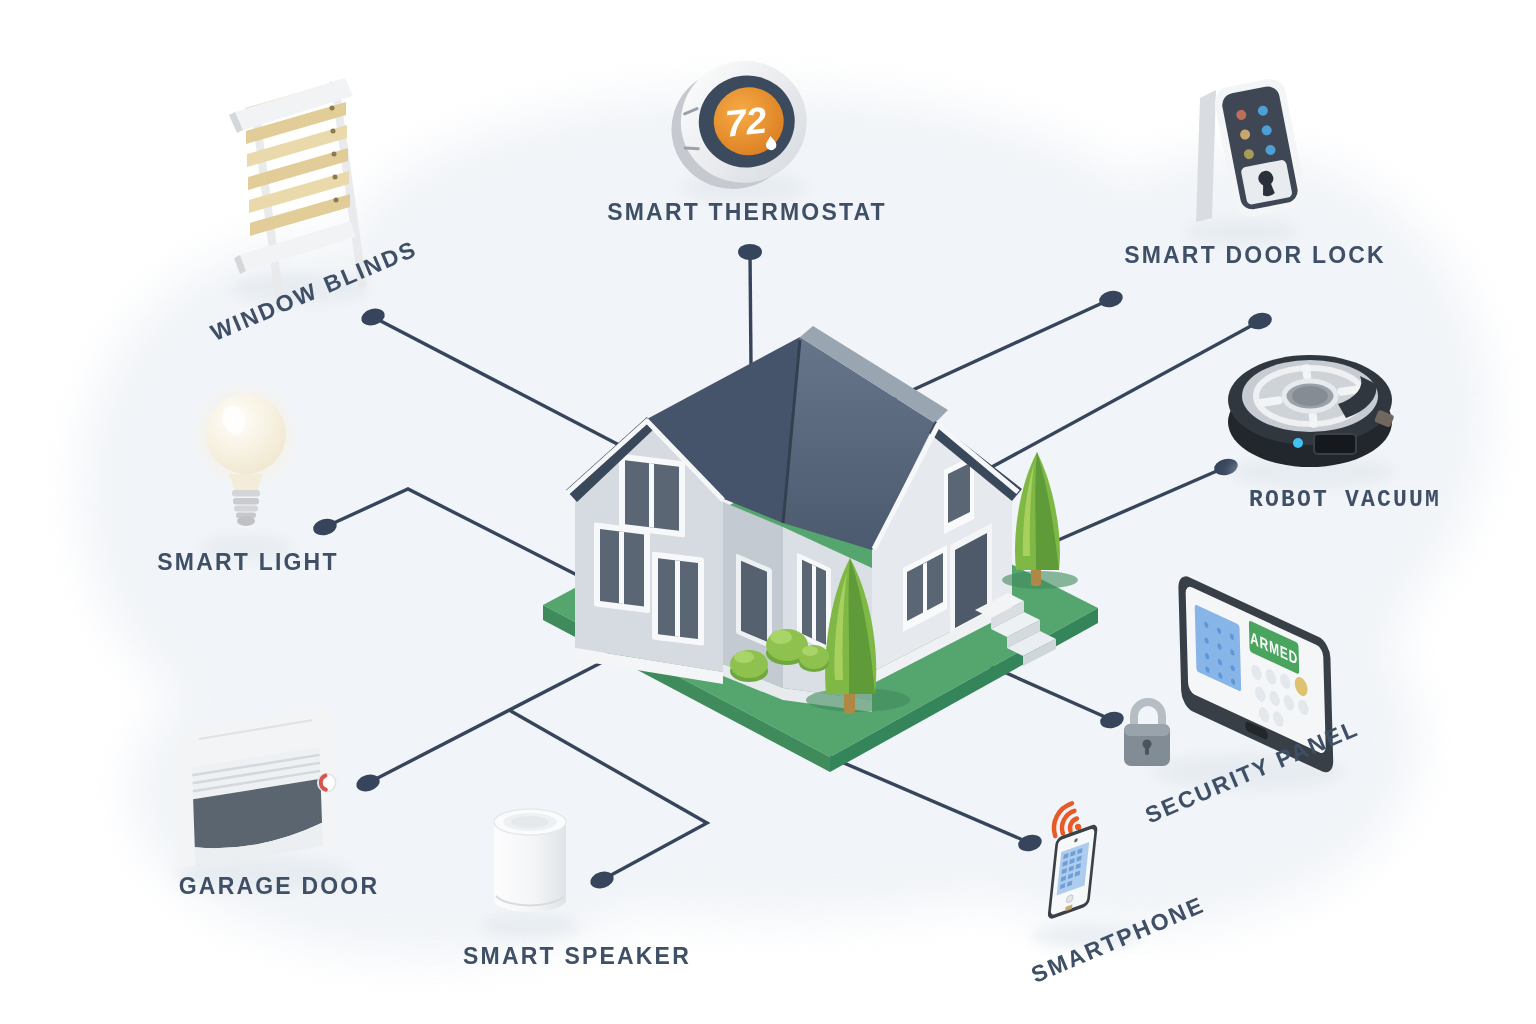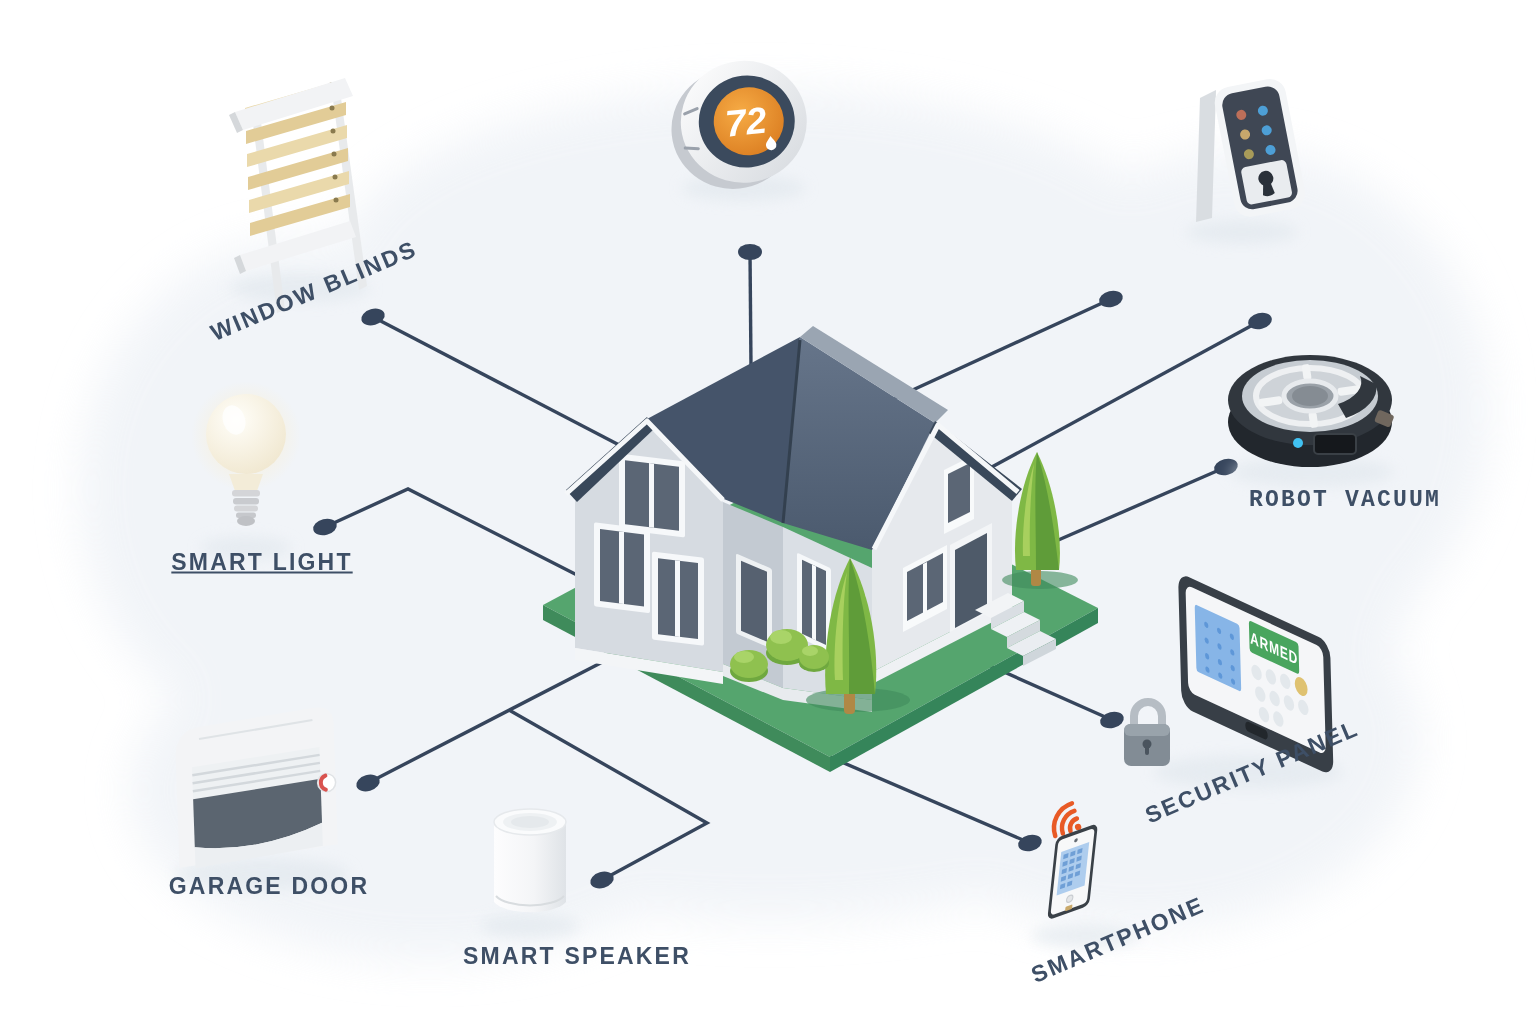--- a/index.html
+++ b/index.html
@@ -399,20 +399,22 @@
             <rect x="24" y="67" width="7" height="6"></rect>
       </g>
       <circle cx="30" cy="13" r="2.5" fill="#646b72"></circle>
       <circle cx="30" cy="91" r="4.5" fill="#e4e6e8" stroke="#c9cdd1" stroke-width="1.5"></circle>
       <rect x="25" y="100" width="10" height="6" rx="1.5" fill="#c9a96b"></rect>
     </g>
   </g>
 </svg>
 
 <div class="label r" style="left:314px;top:291px;">WINDOW BLINDS</div>
+<div class="label" style="left:747px;top:212px;">SMART THERMOSTAT</div>
+<div class="label" style="left:1255px;top:255px;">SMART DOOR LOCK</div>
 <div class="label" style="left:1345px;top:500px;font-family:Liberation Mono, monospace;">ROBOT VACUUM</div>
 <div class="label r" style="left:1252px;top:772px;">SECURITY PANEL</div>
 <div class="label r" style="left:1118px;top:940px;">SMARTPHONE</div>
 <div class="label" style="left:533px;top:956px;margin-left:44px;">SMART SPEAKER</div>
-<div class="label" style="left:269px;top:886px;">GARAGE DOOR</div>
-<div class="label" style="left:262px;top:562px;text-decoration:underline;">SMART LIGHT</div>
+<div class="label" style="left:279px;top:886px;">GARAGE DOOR</div>
+<div class="label" style="left:248px;top:562px;">SMART LIGHT</div>
 
 </div>
 
 </body></html>

